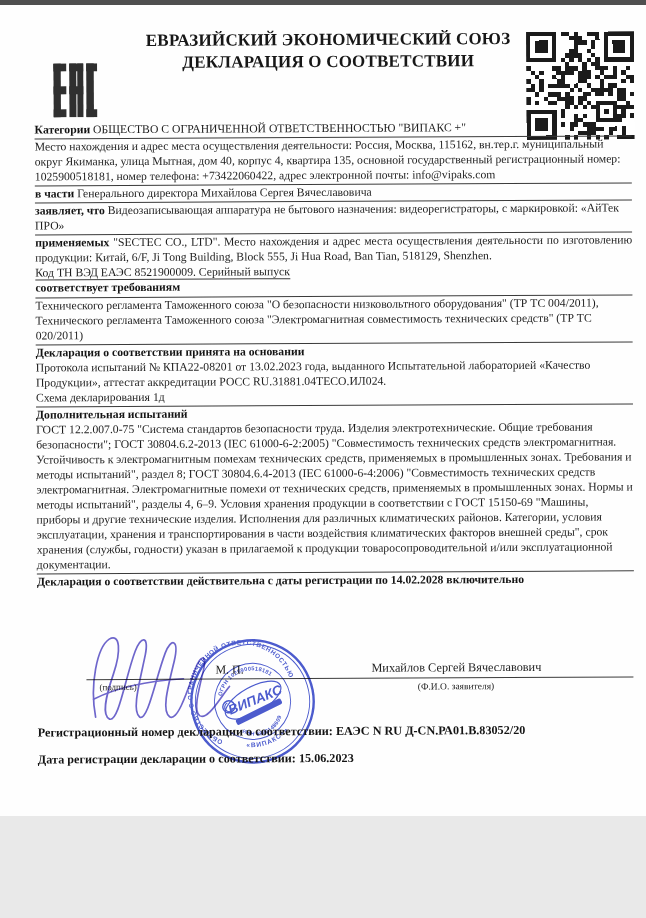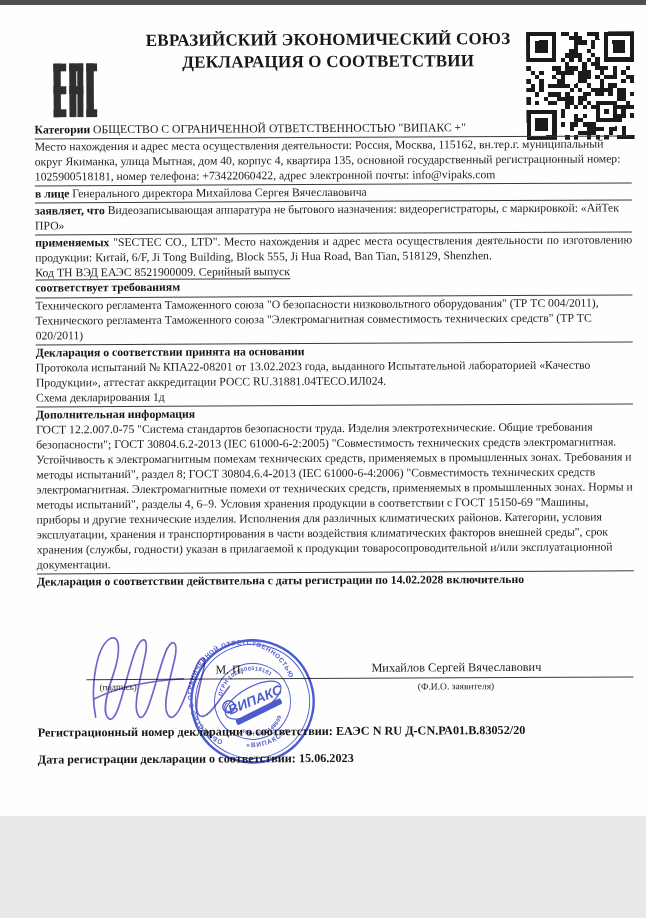--- a/index.html
+++ b/index.html
@@ -370,30 +370,30 @@
         <rect x="18" y="24" width="1" height="1" fill="#1b1b1b"></rect>
         <rect x="21" y="24" width="1" height="1" fill="#1b1b1b"></rect>
         <rect x="22" y="24" width="1" height="1" fill="#1b1b1b"></rect>
         <rect x="23" y="24" width="1" height="1" fill="#1b1b1b"></rect>
         <rect x="24" y="24" width="1" height="1" fill="#1b1b1b"></rect>
       </svg>
 
     <div class="content">
       <p class="rule"><b>Категории</b> <span>ОБЩЕСТВО С ОГРАНИЧЕННОЙ ОТВЕТСТВЕННОСТЬЮ "ВИПАКС +"</span></p>
       <p class="rule">Место нахождения и адрес места осуществления деятельности: Россия, Москва, 115162, вн.тер.г. муниципальный округ Якиманка, улица Мытная, дом 40, корпус 4, квартира 135, основной государственный регистрационный номер: 1025900518181, номер телефона: +73422060422, адрес электронной почты: info@vipaks.com</p>
-      <p class="rule"><b>в лице</b> <span>Генерального директора Михайлова Сергея Вячеславовича</span></p>
+      <p class="rule"><b>в части</b> <span>Генерального директора Михайлова Сергея Вячеславовича</span></p>
       <p class="rule"><b>заявляет, что</b> <span>Видеозаписывающая аппаратура не бытового назначения: видеорегистраторы, с маркировкой: «АйТек ПРО»</span></p>
       <p class="just"><b>применяемых</b> <span>"SECTEC CO., LTD". Место нахождения и адрес места осуществления деятельности по изготовлению продукции: Китай, 6/F, Ji Tong Building, Block 555, Ji Hua Road, Ban Tian, 518129, Shenzhen.</span></p>
       <p><span class="u-partial">Код ТН ВЭД ЕАЭС 8521900009. Серийный выпуск</span></p>
       <p class="rule"><b>соответствует требованиям</b></p>
       <p class="rule">Технического регламента Таможенного союза "О безопасности низковольтного оборудования" (ТР ТС 004/2011), Технического регламента Таможенного союза "Электромагнитная совместимость технических средств" (ТР ТС 020/2011)</p>
       <p><b>Декларация о соответствии принята на основании</b></p>
       <p>Протокола испытаний № КПА22-08201 от 13.02.2023 года, выданного Испытательной лабораторией «Качество Продукции», аттестат аккредитации РОСС RU.31881.04ТЕСО.ИЛ024.</p>
       <p class="rule">Схема декларирования 1д</p>
-      <p><b>Дополнительная информация</b></p>
+      <p><b>Дополнительная испытаний</b></p>
       <p class="rule">ГОСТ 12.2.007.0-75 "Система стандартов безопасности труда. Изделия электротехнические. Общие требования безопасности"; ГОСТ 30804.6.2-2013 (IEC 61000-6-2:2005) "Совместимость технических средств электромагнитная. Устойчивость к электромагнитным помехам технических средств, применяемых в промышленных зонах. Требования и методы испытаний", раздел 8; ГОСТ 30804.6.4-2013 (IEC 61000-6-4:2006) "Совместимость технических средств электромагнитная. Электромагнитные помехи от технических средств, применяемых в промышленных зонах. Нормы и методы испытаний", разделы 4, 6–9. Условия хранения продукции в соответствии с ГОСТ 15150-69 "Машины, приборы и другие технические изделия. Исполнения для различных климатических районов. Категории, условия эксплуатации, хранения и транспортирования в части воздействия климатических факторов внешней среды", срок хранения (службы, годности) указан в прилагаемой к продукции товаросопроводительной и/или эксплуатационной документации.</p>
       <p><b>Декларация о соответствии действительна с даты регистрации по 14.02.2028 включительно</b></p>
     </div>
 
     <div class="sigline"></div>
     <div class="cap podpis">(подпись)</div>
     <div class="mp">М. П.</div>
     <div class="fio-name">Михайлов Сергей Вячеславович</div>
     <div class="fio-cap">(Ф.И.О. заявителя)</div>
 

